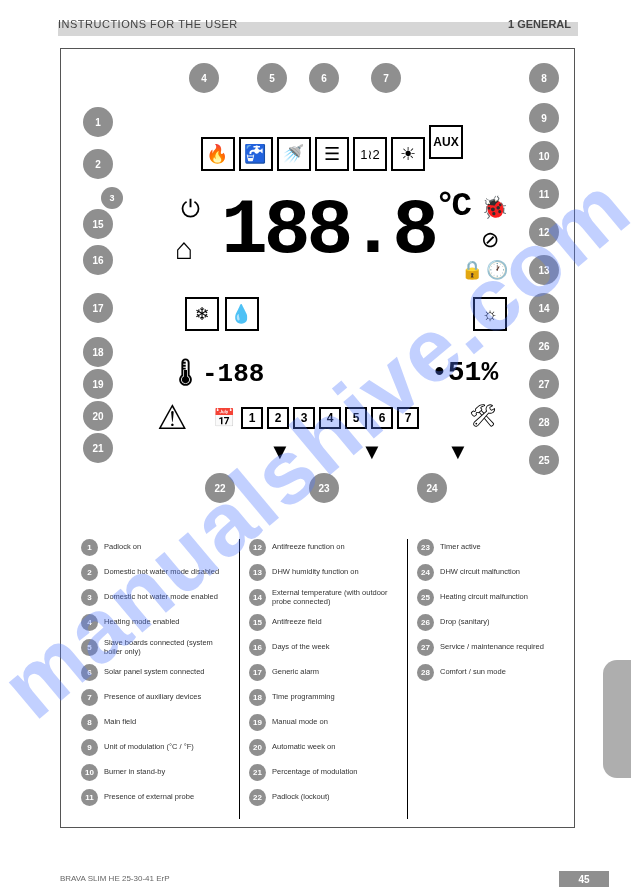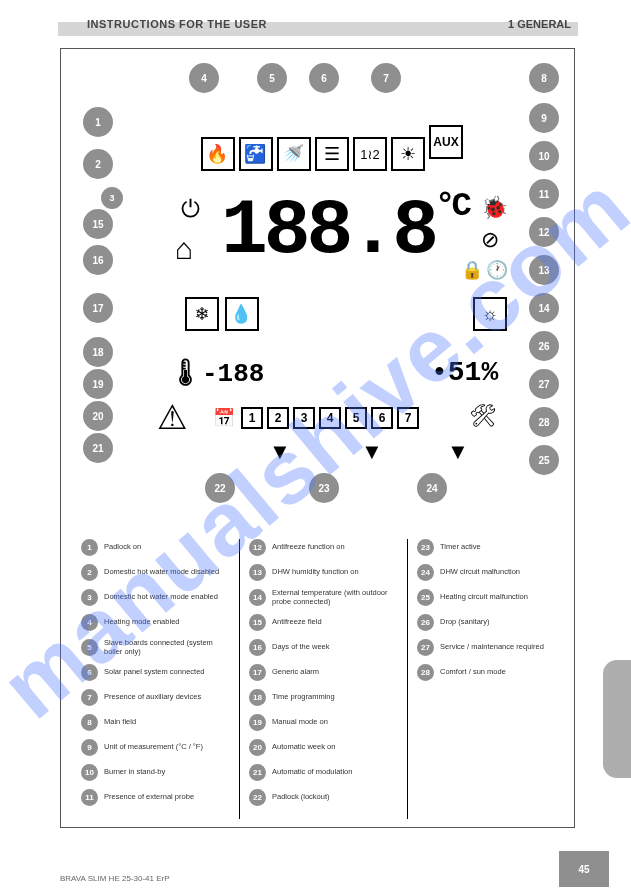--- a/index.html
+++ b/index.html
@@ -29,24 +29,23 @@
     left: 58px;
     width: 520px;
     height: 14px;
     background: #d6d6d6;
   }
   .header-chapter {
     position: absolute;
     top: 18px;
     left: 58px;
     font-size: 11px;
-    font-weight: bold;
+    font-weight: normal;
     color: #444;
     letter-spacing: 0.5px;
-    margin-left: 29px;
   }
   .header-section {
     position: absolute;
     top: 18px;
     right: 60px;
     font-size: 11px;
     font-weight: bold;
     color: #444;
     text-align: right;
   }
@@ -138,21 +137,21 @@
     border-radius:14px 0 0 14px;
   }
   .footer-model{
     position:absolute;
     bottom:10px;left:60px;
     font-size:8px;color:#666;
   }
   .footer-page{
     position:absolute;
     bottom:6px;right:22px;
-    width:50px;height:36px;
+    width:50px;height:16px;
     background:#8f8f8f;color:#fff;
     display:flex;align-items:center;justify-content:center;
     font-size:10px;font-weight:bold;
   }
 </style>
 </head>
 <body>
 
 <div class="watermark">manualshive.com</div>
 
@@ -270,21 +269,21 @@
     <div class="row">
         <div class="num">7</div>
         <div class="txt">Presence of auxiliary devices</div>
       </div>
     <div class="row">
         <div class="num">8</div>
         <div class="txt">Main field</div>
       </div>
     <div class="row">
         <div class="num">9</div>
-        <div class="txt">Unit of measurement (°C / °F)</div>
+        <div class="txt">Unit of modulation (°C / °F)</div>
       </div>
     <div class="row">
         <div class="num">10</div>
         <div class="txt">Burner in stand-by</div>
       </div>
     <div class="row">
         <div class="num">11</div>
         <div class="txt">Presence of external probe</div>
       </div>
   </div>
@@ -321,21 +320,21 @@
     <div class="row">
         <div class="num">19</div>
         <div class="txt">Manual mode on</div>
       </div>
     <div class="row">
         <div class="num">20</div>
         <div class="txt">Automatic week on</div>
       </div>
     <div class="row">
         <div class="num">21</div>
-        <div class="txt">Automatic of modulation</div>
+        <div class="txt">Percentage of modulation</div>
       </div>
     <div class="row">
         <div class="num">22</div>
         <div class="txt">Padlock (lockout)</div>
       </div>
   </div>
 
   <div class="legend" style="top:490px;left:356px;width:150px;">
     <div class="row">
         <div class="num">23</div>

